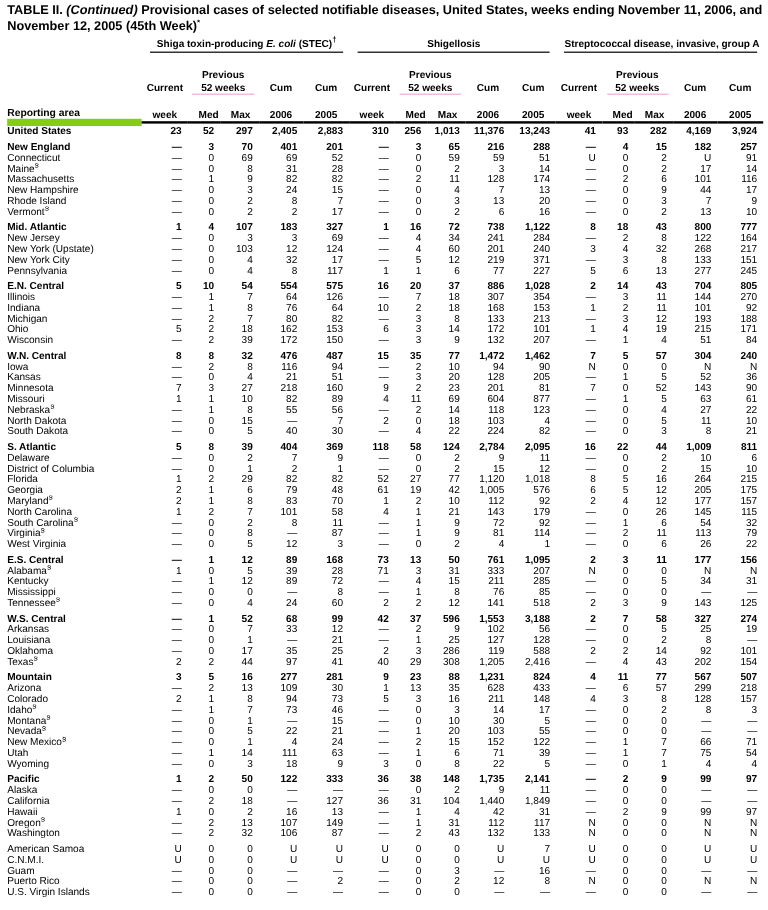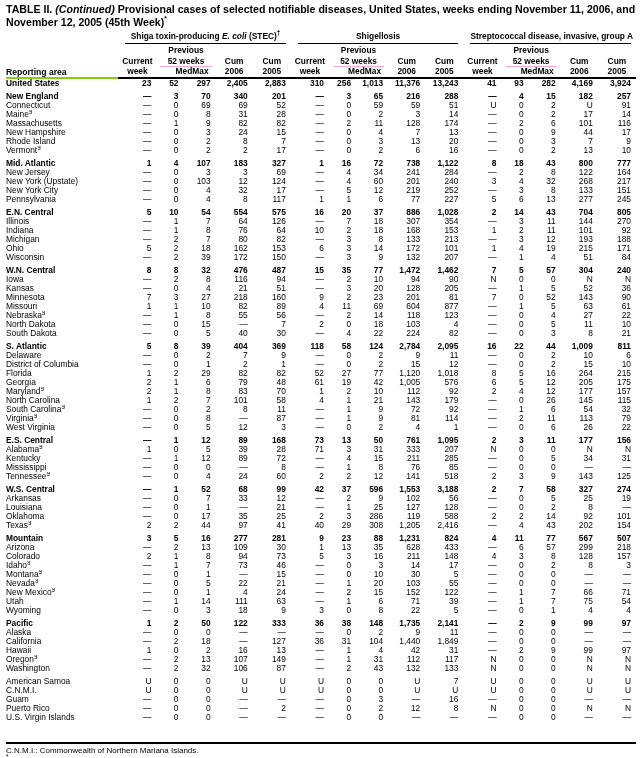--- a/index.html
+++ b/index.html
@@ -10,25 +10,25 @@
   .title i { font-style:italic; }
   sup { font-size:6.5px; vertical-align:super; line-height:0; }
 
   table { border-collapse:collapse; table-layout:fixed; width:630px; }
   th,td { padding:0; font-size:8.4px; }
 
   thead th { font-weight:bold; vertical-align:bottom; }
   .grp .grule { border-bottom:1px solid #000; text-align:center; padding-bottom:2px;
                 margin:0 5px 2px 7px; white-space:nowrap; overflow:visible; font-size:8.4px; }
   .hr2 th { border-bottom:2px solid #000; padding-bottom:1px; }
-  .area-h { text-align:left; vertical-align:bottom; border-bottom:2px solid #84cc16; font-size:8.6px; }
+  .area-h { text-align:left; vertical-align:bottom; border-bottom:6px solid #84cc16; font-size:8.6px; }
   .sub { text-align:center; }
-  .sub div { line-height:9.4px; }
+  .sub div { line-height:9.4px;margin-top:12px; }
   .prev .wk { border-bottom:1px solid #f9a8d4; display:block; margin:0 4px; }
-  .prev .mm { display:flex; justify-content:flex-end; padding:0 7px 0 9px; }
+  .prev .mm { display:flex; justify-content:space-between; padding:0 7px 0 9px; }
 
   tbody td { line-height:9px; vertical-align:bottom; }
   td.area { text-align:left; white-space:nowrap; overflow:hidden; }
   td.num  { text-align:right; padding-right:5px; white-space:nowrap; }
   tr.bold td { font-weight:bold; }
   tr.gap td { padding-top:4px; }
   tbody tr:last-child td { border-bottom:2px solid #000; padding-bottom:20px; }
 
   .foot { margin-top:2px; font-size:8px; line-height:1.24; }
   .foot .items span { margin-right:14px; }
@@ -156,21 +156,21 @@
           <td class="num">93</td>
           <td class="num">282</td>
           <td class="num">4,169</td>
           <td class="num">3,924</td>
         </tr>
         <tr class="bold gap">
           <td class="area">New England</td>
           <td class="num">—</td>
           <td class="num">3</td>
           <td class="num">70</td>
-          <td class="num">340</td>
+          <td class="num">401</td>
           <td class="num">201</td>
           <td class="num">—</td>
           <td class="num">3</td>
           <td class="num">65</td>
           <td class="num">216</td>
           <td class="num">288</td>
           <td class="num">—</td>
           <td class="num">4</td>
           <td class="num">15</td>
           <td class="num">182</td>
@@ -342,21 +342,21 @@
           <td class="area">New York City</td>
           <td class="num">—</td>
           <td class="num">0</td>
           <td class="num">4</td>
           <td class="num">32</td>
           <td class="num">17</td>
           <td class="num">—</td>
           <td class="num">5</td>
           <td class="num">12</td>
           <td class="num">219</td>
-          <td class="num">252</td>
+          <td class="num">371</td>
           <td class="num">—</td>
           <td class="num">3</td>
           <td class="num">8</td>
           <td class="num">133</td>
           <td class="num">151</td>
         </tr>
         <tr>
           <td class="area">Pennsylvania</td>
           <td class="num">—</td>
           <td class="num">0</td>

